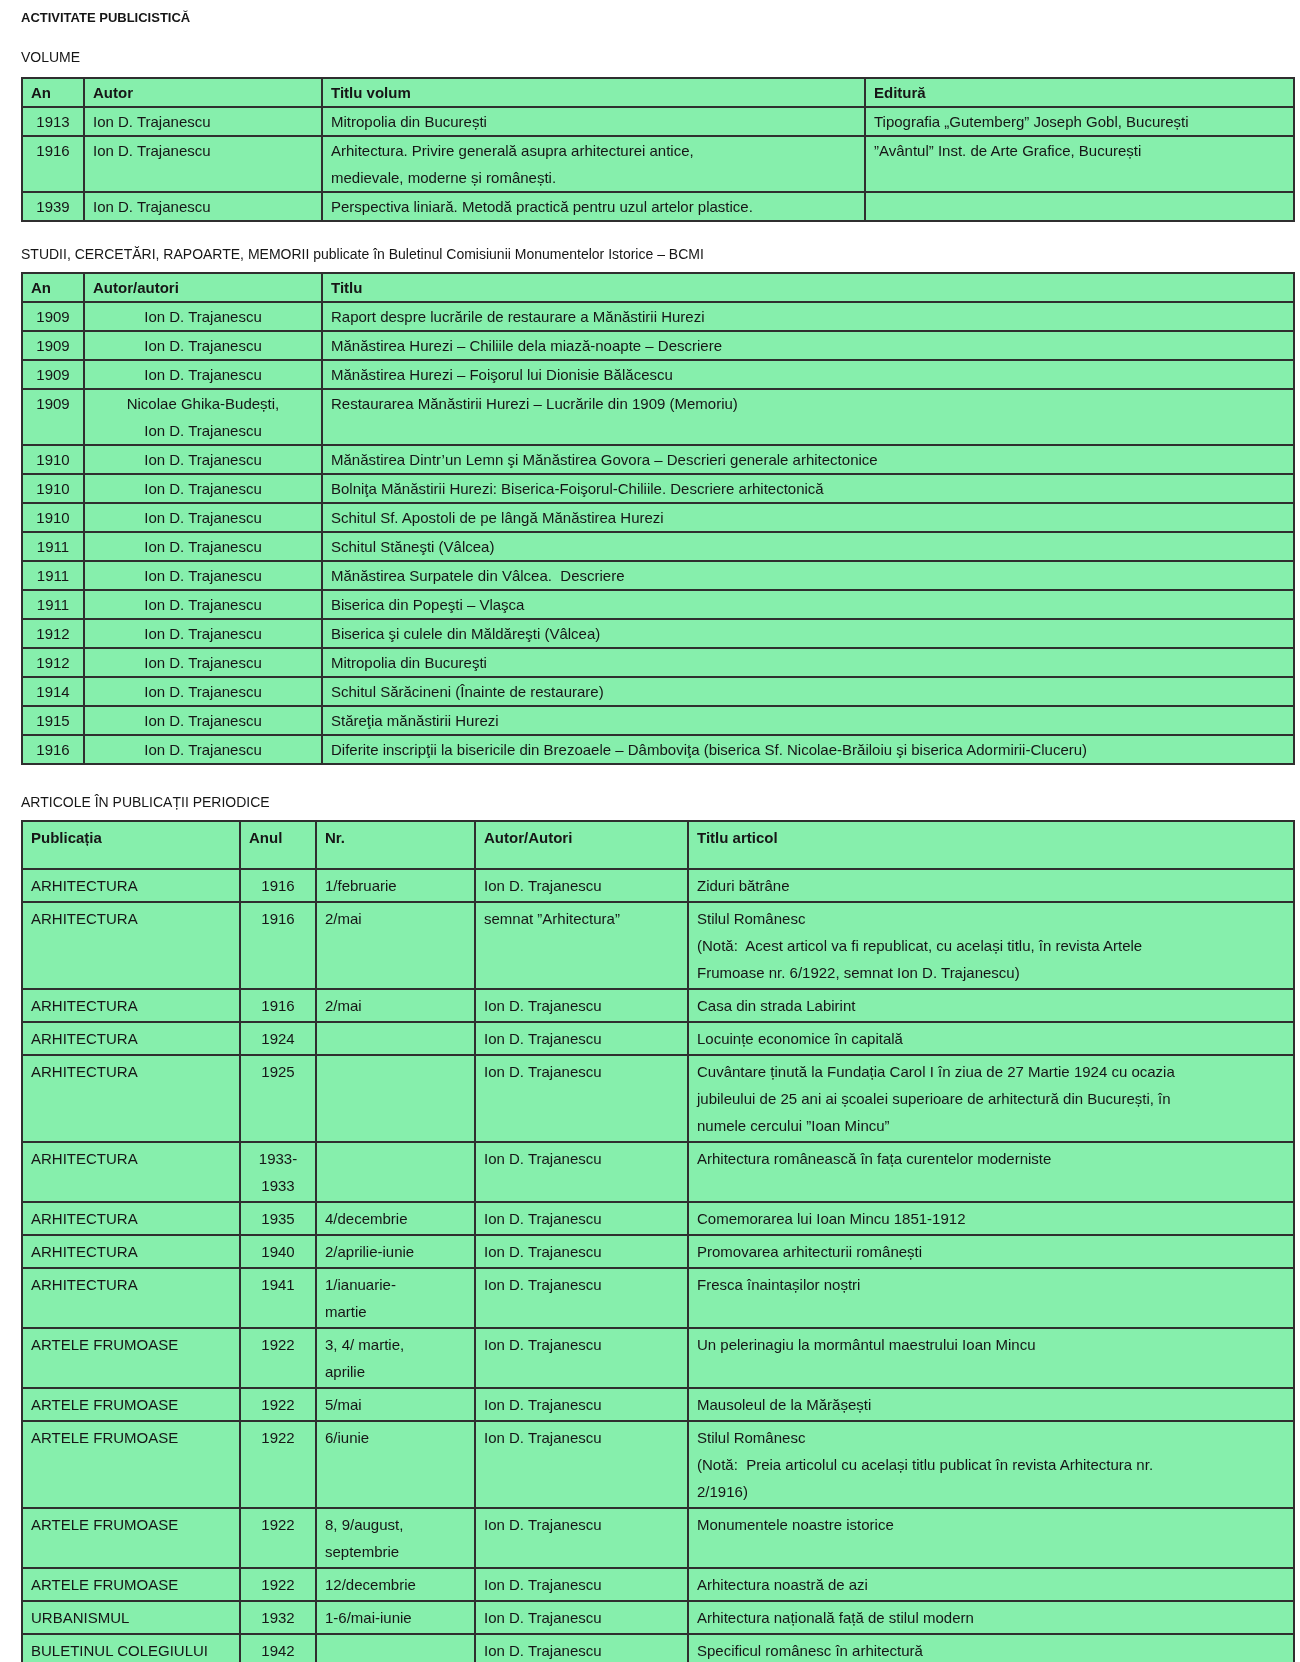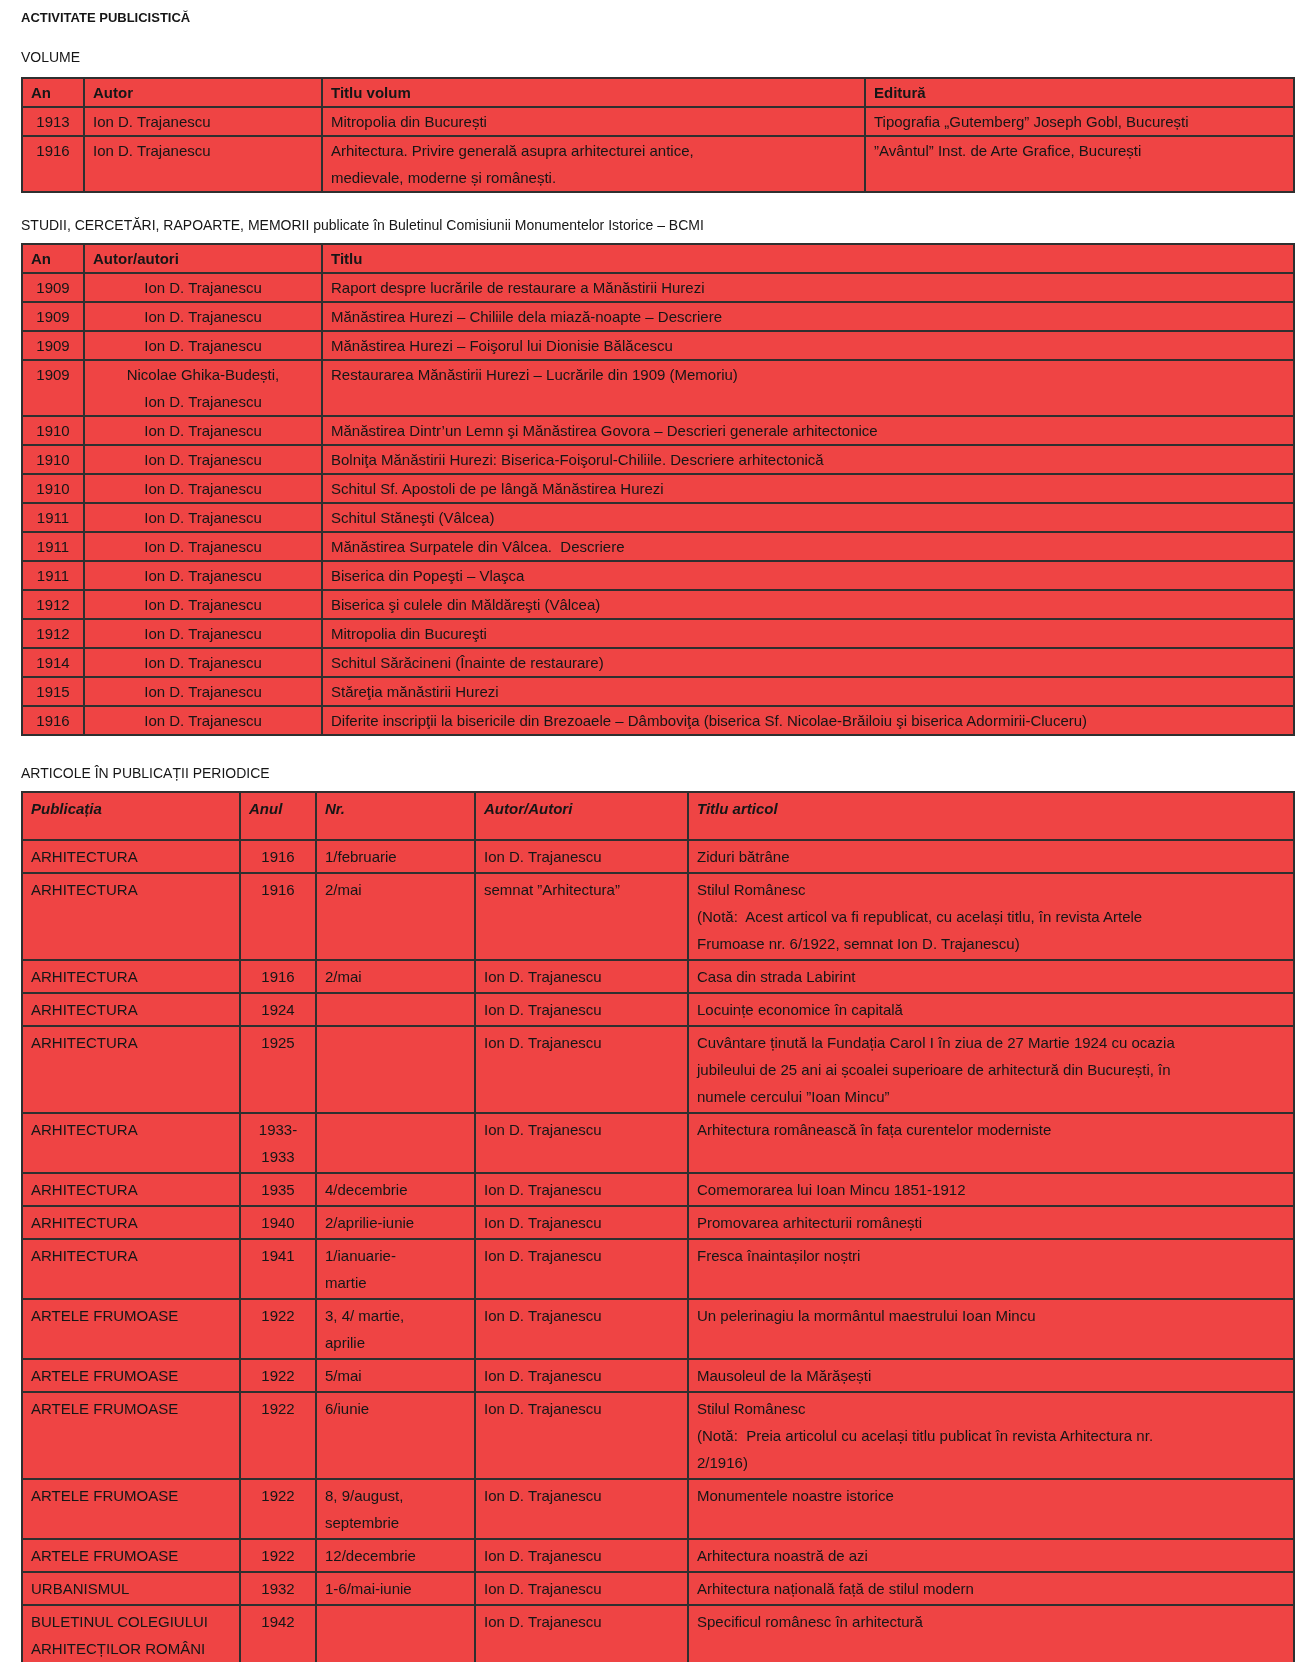--- a/index.html
+++ b/index.html
@@ -15,37 +15,37 @@
     font-size:13px; font-weight:700; margin:0 0 21px 0; line-height:19px;
   }
   .sec-heading {
     font-size:14px; font-weight:400; margin:0 0 10px 0; line-height:19px;
   }
   .sec-heading.gap2 { margin-top:23px; margin-bottom:8px; }
   .sec-heading.gap3 { margin-top:28px; margin-bottom:8px; }
 
   table {
     border-collapse:collapse; table-layout:fixed; width:1272px;
-    background:#ef4444;
+    background:#86efac;
   }
   th, td {
     border:2px solid #2f2f2f;
     vertical-align:top;
     padding:0 8px;
     line-height:27px;
     text-align:left;
     white-space:pre-wrap;
     word-wrap:break-word;
     overflow:hidden;
   }
   th { font-weight:700; }
   td { font-weight:400; }
 
   .t-volume td, .t-bcmi td { padding-top:0; padding-bottom:0; }
-  .t-articles th { padding-top:2px; padding-bottom:17px;font-style:italic; }
+  .t-articles th { padding-top:2px; padding-bottom:17px; }
   .t-articles td { padding-top:2px; padding-bottom:2px; }
 
   
   .t-volume td.c0   { text-align:center; }
   .t-bcmi  td.c0    { text-align:center;margin-top:20px; }
   .t-bcmi  td.c1    { text-align:center; }
   .t-articles td.c1 { text-align:center; }
 </style>
 </head>
 <body>
@@ -74,20 +74,26 @@
         <td class="c1">Ion D. Trajanescu</td>
         <td class="c2">Mitropolia din București</td>
         <td class="c3">Tipografia „Gutemberg” Joseph Gobl, București</td>
       </tr>
       <tr>
         <td class="c0">1916</td>
         <td class="c1">Ion D. Trajanescu</td>
         <td class="c2">Arhitectura. Privire generală asupra arhitecturei antice,
 medievale, moderne și românești.</td>
         <td class="c3">”Avântul” Inst. de Arte Grafice, București</td>
+      </tr>
+      <tr>
+        <td class="c0">1939</td>
+        <td class="c1">Ion D. Trajanescu</td>
+        <td class="c2">Perspectiva liniară. Metodă practică pentru uzul artelor plastice.</td>
+        <td class="c3"></td>
       </tr>
     </tbody>
   </table>
 
 <div class="sec-heading gap2">STUDII, CERCETĂRI, RAPOARTE, MEMORII publicate în Buletinul Comisiunii Monumentelor Istorice – BCMI</div>
 <table class="t-bcmi">
   <colgroup>
     <col style="width:62px">
       <col style="width:238px">
       <col style="width:972px">

